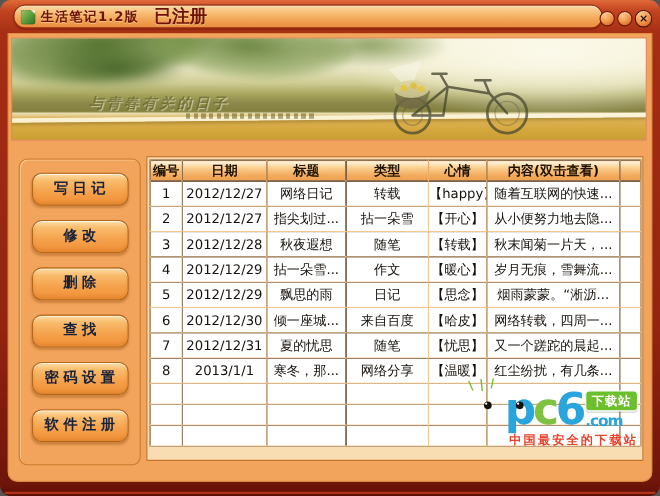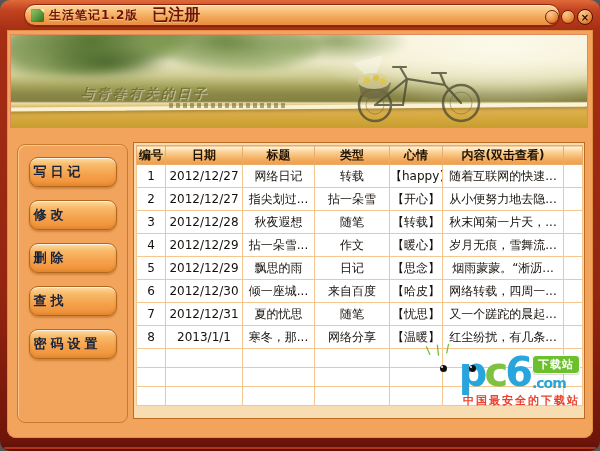--- a/index.html
+++ b/index.html
@@ -5,21 +5,21 @@
   * { margin:0; padding:0; box-sizing:border-box; }
   body { background:#555; font-family:"DejaVu Sans","Liberation Sans",sans-serif; }
 
   .window{ position:relative; width:600px; height:451px; margin:0 auto;
     border-radius:10px; overflow:hidden;
     background:linear-gradient(180deg,#e06a38 0,#c24420 10px,#a52e14 30px,#93240f 300px,#6f150a 440px,#5c0f06 100%); }
   .window::after{ content:""; position:absolute; left:4px; right:4px; bottom:2px; height:2px;
     background:#b23418; border-radius:2px; }
 
   
-  .titlebar{ position:absolute; left:16px; top:0; right:0; height:30px; }
+  .titlebar{ position:absolute; left:4px; top:0; right:0; height:30px; }
   .title-pill{ position:absolute; left:8px; top:4px; width:536px; height:22px;
     border-radius:11px; border:1px solid #8e2710;
     background:linear-gradient(180deg,#fcd9a4 0%,#f7b96e 40%,#f0a052 70%,#ea8c3e 100%);
     box-shadow:inset 0 1px 0 rgba(255,240,210,.9), 0 1px 1px rgba(80,10,0,.4);
     display:flex; align-items:center; padding-left:6px; }
   .app-icon{ width:13px; height:13px; margin-right:5px; border-radius:2px; position:relative;
     background:linear-gradient(135deg,#9cc66e 0%,#5c9a3c 55%,#2f6b22 100%);
     box-shadow:inset 0 0 1px #1d4a14; }
   .app-icon::after{ content:""; position:absolute; right:0; top:0;
     border-left:4px solid transparent; border-top:4px solid #f3e9d2; }
@@ -65,21 +65,21 @@
   .bike{ position:absolute; left:312px; top:18px; opacity:.78; }
 
   
   .sidebar{ position:absolute; left:10px; top:114px; width:111px; height:279px;
     border:1px solid #c97b2d; border-radius:8px;
     box-shadow:inset 1px 1px 0 rgba(255,219,168,.65); }
   .side-btn{ width:88px; height:30px; margin:13px auto 13px; border-radius:9px; cursor:pointer;
     border:1px solid #b2681b;
     background:linear-gradient(180deg,#fddda6 0%,#f9bc6d 22%,#f5a14b 60%,#ef9038 100%);
     box-shadow:inset 0 1px 0 rgba(255,255,255,.75), inset 0 -2px 3px rgba(210,120,30,.45), 0 2px 2px rgba(140,70,8,.35);
-    line-height:28px; font-size:13px; font-weight:bold;
+    text-align:center; line-height:28px; font-size:13px; font-weight:bold;
     letter-spacing:4px; color:#16213a; text-indent:4px; }
   .side-btn:first-child{ margin-top:12px; }
 
   
   .table-panel{ position:absolute; left:126px; top:112px; width:452px; height:277px;
     border:1px solid #bd6b21; background:#f9ddb2; padding:2px; overflow:hidden; }
   table{ border-collapse:collapse; table-layout:fixed; background:#0f172a; width:446px; }
   th{ height:19px; font-size:12px; font-weight:bold; color:#1e1202; white-space:nowrap; overflow:hidden;
     border:1px solid #e8ad6c; cursor:default;
     background:linear-gradient(180deg,#fff7e6 0%,#fbd395 30%,#f3ab5e 72%,#ee9f4d 100%); }
@@ -154,20 +154,21 @@
       <div class="banner-caption">与青春有关的日子</div>
       <div class="banner-subcaption"></div>
     </div>
 
     <div class="sidebar">
         <div class="side-btn">写日记</div>
         <div class="side-btn">修改</div>
         <div class="side-btn">删除</div>
         <div class="side-btn">查找</div>
         <div class="side-btn">密码设置</div>
+        <div class="side-btn">软件注册</div>
       </div>
 
     <div class="table-panel">
       <table>
         <colgroup id="diary-colgroup">
             <col style="width: 29px;">
             <col style="width: 77px;">
             <col style="width: 72px;">
             <col style="width: 75px;">
             <col style="width: 53px;">

